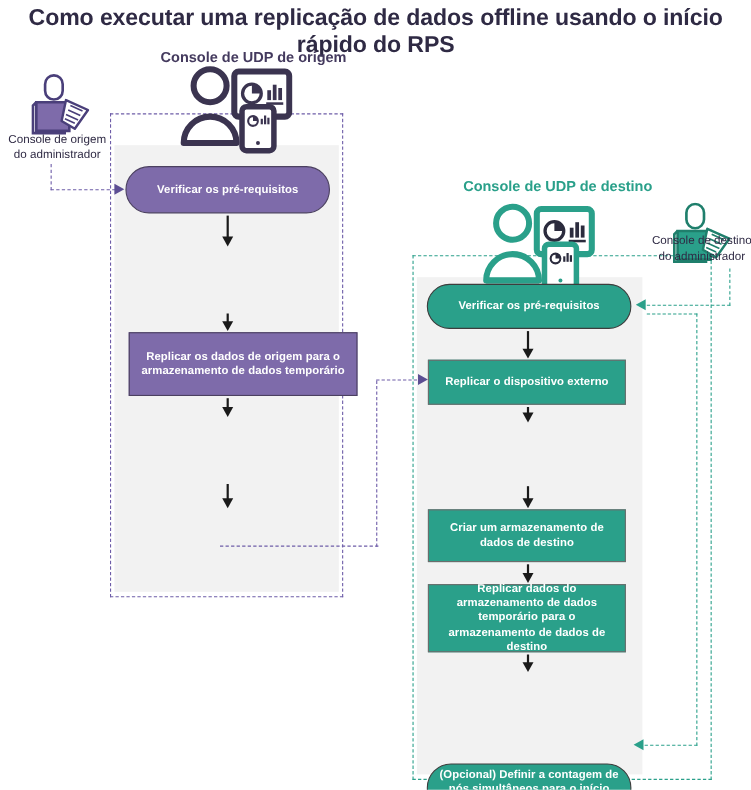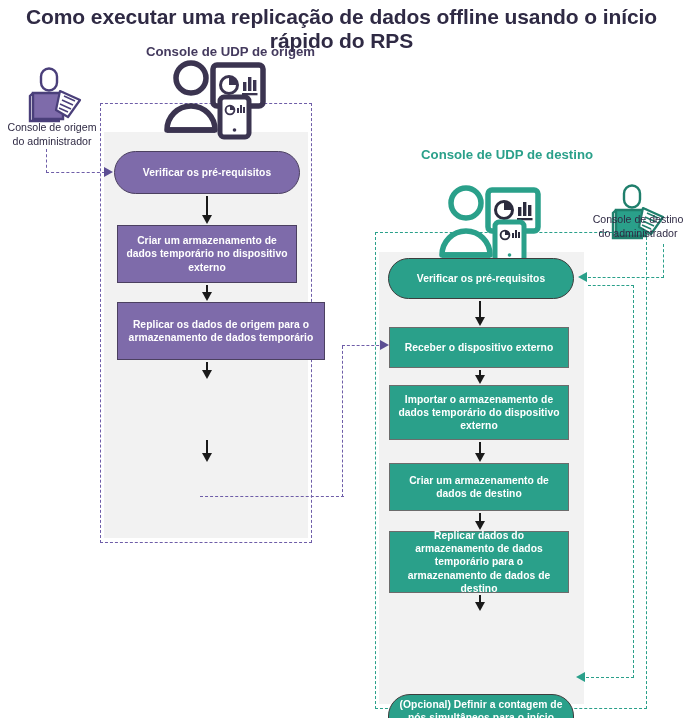--- a/index.html
+++ b/index.html
@@ -35,21 +35,21 @@
   }
 
   
   .lane-title {
     font-size: 13.2px;
     font-weight: bold;
     text-align: right;
     white-space: nowrap;
   }
   .lane-title.source { color: #443a5e; left: 105px; top: 44px; width: 210px; }
-  .lane-title.dest   { color: #2aa08a; left: 378px; top: 147px; width: 215px; }
+  .lane-title.dest   { color: #2aa08a; left: 378px; top: 162px; width: 215px; }
 
   
   .group {
     border-style: dashed;
     border-width: 1.6px;
     background: transparent;
   }
   .group.source { left: 100px; top: 103px; width: 212px; height: 440px; border-color: #6e5da8; }
   .group.dest   { left: 375px; top: 232px; width: 272px; height: 477px; border-color: #2aa08a; }
 
@@ -198,21 +198,20 @@
   <div class="abs admin-caption src">
     <div>Console de origem</div>
     <div>do administrador</div>
   </div>
 
   <div class="dash-v purple" style="left:46px; top:149px; height:24px;"></div>
   <div class="dash-h purple" style="left:46px; top:172px; width:59px;"></div>
   <div class="arrow-head-right purple" style="left:104px; top:167px;"></div>
 
   <div class="abs node purple pill" id="src-n1">Verificar os pré-requisitos</div>
-  <div class="abs node purple" id="src-n2">Criar um armazenamento de dados temporário no dispositivo externo</div>
   <div class="abs node purple" id="src-n3">Replicar os dados de origem para o armazenamento de dados temporário</div>
 
   <div class="abs arrow-v" style="left:206px; top:196px; height:20px;"></div>
   <div class="abs arrow-v" style="left:206px; top:285px; height:8px;"></div>
   <div class="abs arrow-v" style="left:206px; top:362px; height:9px;"></div>
   <div class="abs arrow-v" style="left:206px; top:440px; height:14px;"></div>
 
   <div class="icon-box" style="left:433px; top:183px;">
     <svg width="108" height="84" viewBox="0 0 108 84">
       <circle cx="33" cy="20" r="15" fill="none" stroke="#2aa08a" stroke-width="5.5"></circle>
@@ -252,22 +251,21 @@
   <div class="dash-v teal" style="left:663px; top:244px; height:34px;"></div>
   <div class="dash-h teal" style="left:588px; top:277px; width:76px;"></div>
   <div class="arrow-head-left teal" style="left:578px; top:272px;"></div>
 
   <div class="dash-h teal" style="left:588px; top:285px; width:46px;"></div>
   <div class="dash-v teal" style="left:633px; top:285px; height:393px;"></div>
   <div class="dash-h teal" style="left:586px; top:677px; width:48px;"></div>
   <div class="arrow-head-left teal" style="left:576px; top:672px;"></div>
 
   <div class="abs node teal pill" id="dst-n1">Verificar os pré-requisitos</div>
-  <div class="abs node teal" id="dst-n2">Receber o dispositivo externo</div>
-  <div class="abs node teal" id="dst-n3">Importar o armazenamento de dados temporário do dispositivo externo</div>
+  <div class="abs node teal" id="dst-n2">Replicar o dispositivo externo</div>
   <div class="abs node teal" id="dst-n4">Criar um armazenamento de dados de destino</div>
   <div class="abs node teal" id="dst-n5">Replicar dados do armazenamento de dados temporário para o armazenamento de dados de destino</div>
   <div class="abs node teal pill" id="dst-n7">(Opcional) Definir a contagem de nós simultâneos para o início rápido do RPS</div>
 
   <div class="abs arrow-v" style="left:479px; top:301px; height:17px;"></div>
   <div class="abs arrow-v" style="left:479px; top:370px; height:6px;"></div>
   <div class="abs arrow-v" style="left:479px; top:442px; height:12px;"></div>
   <div class="abs arrow-v" style="left:479px; top:513px; height:9px;"></div>
   <div class="abs arrow-v" style="left:479px; top:595px; height:8px;"></div>
 

